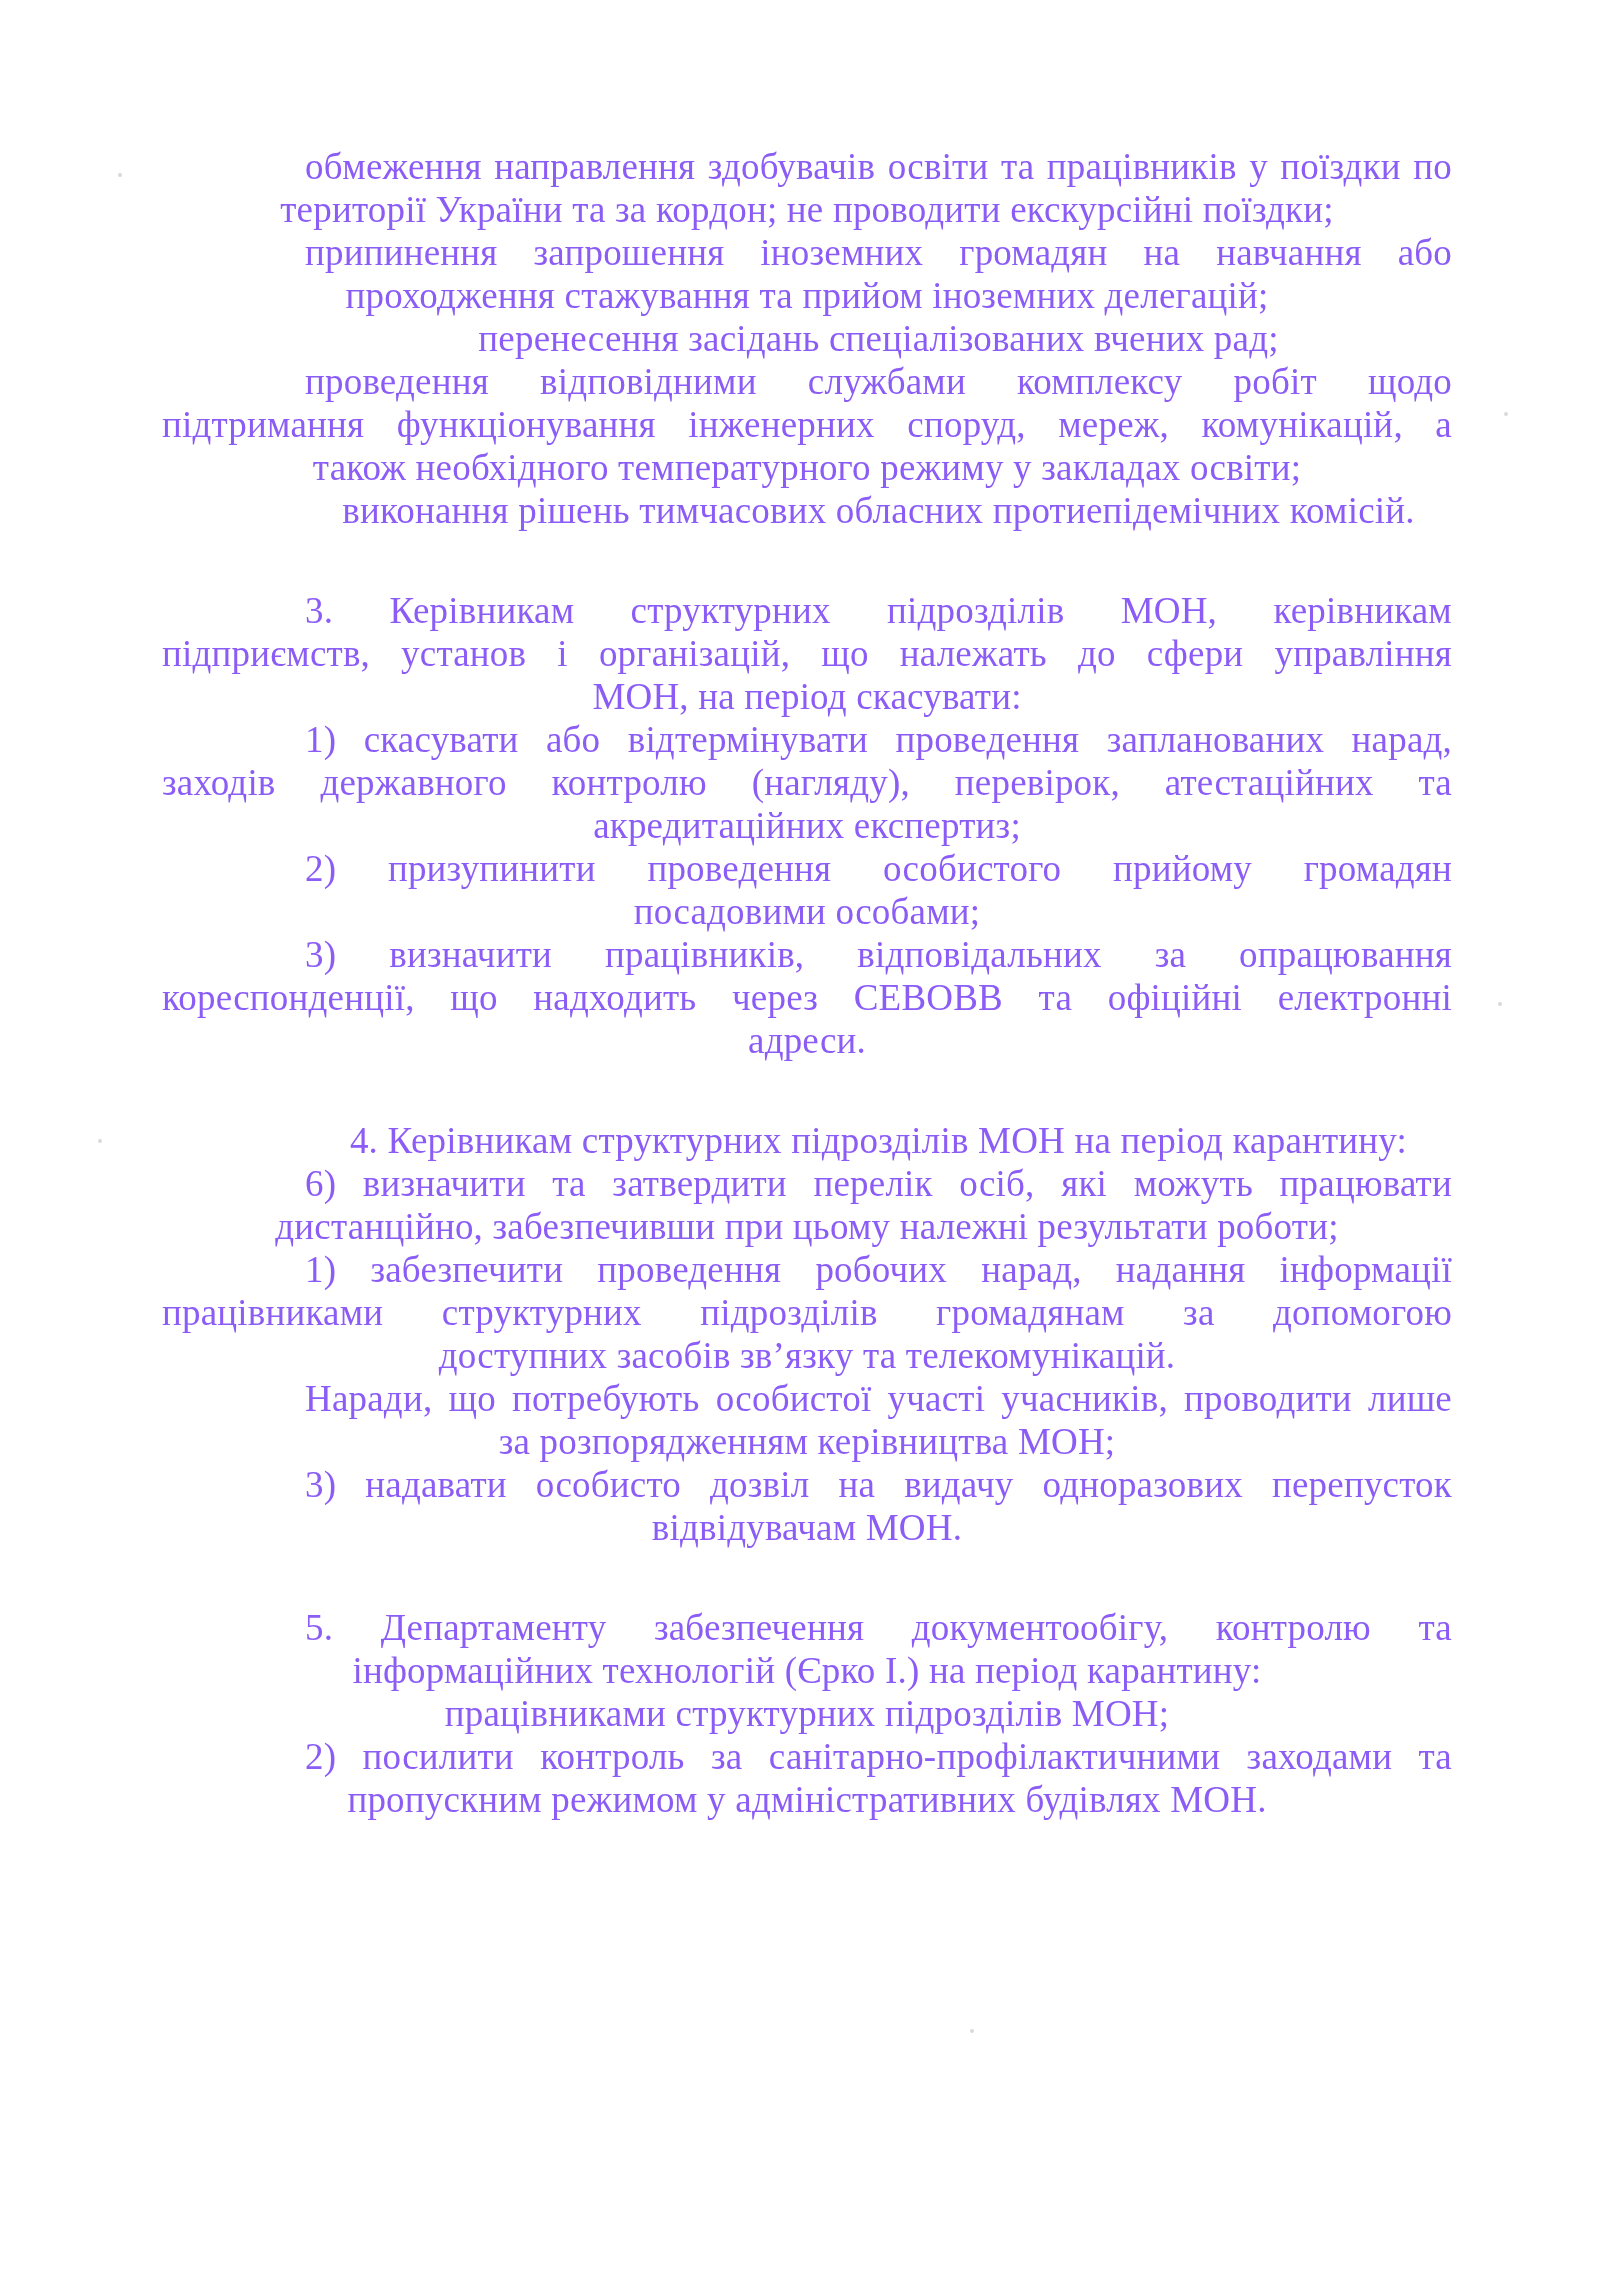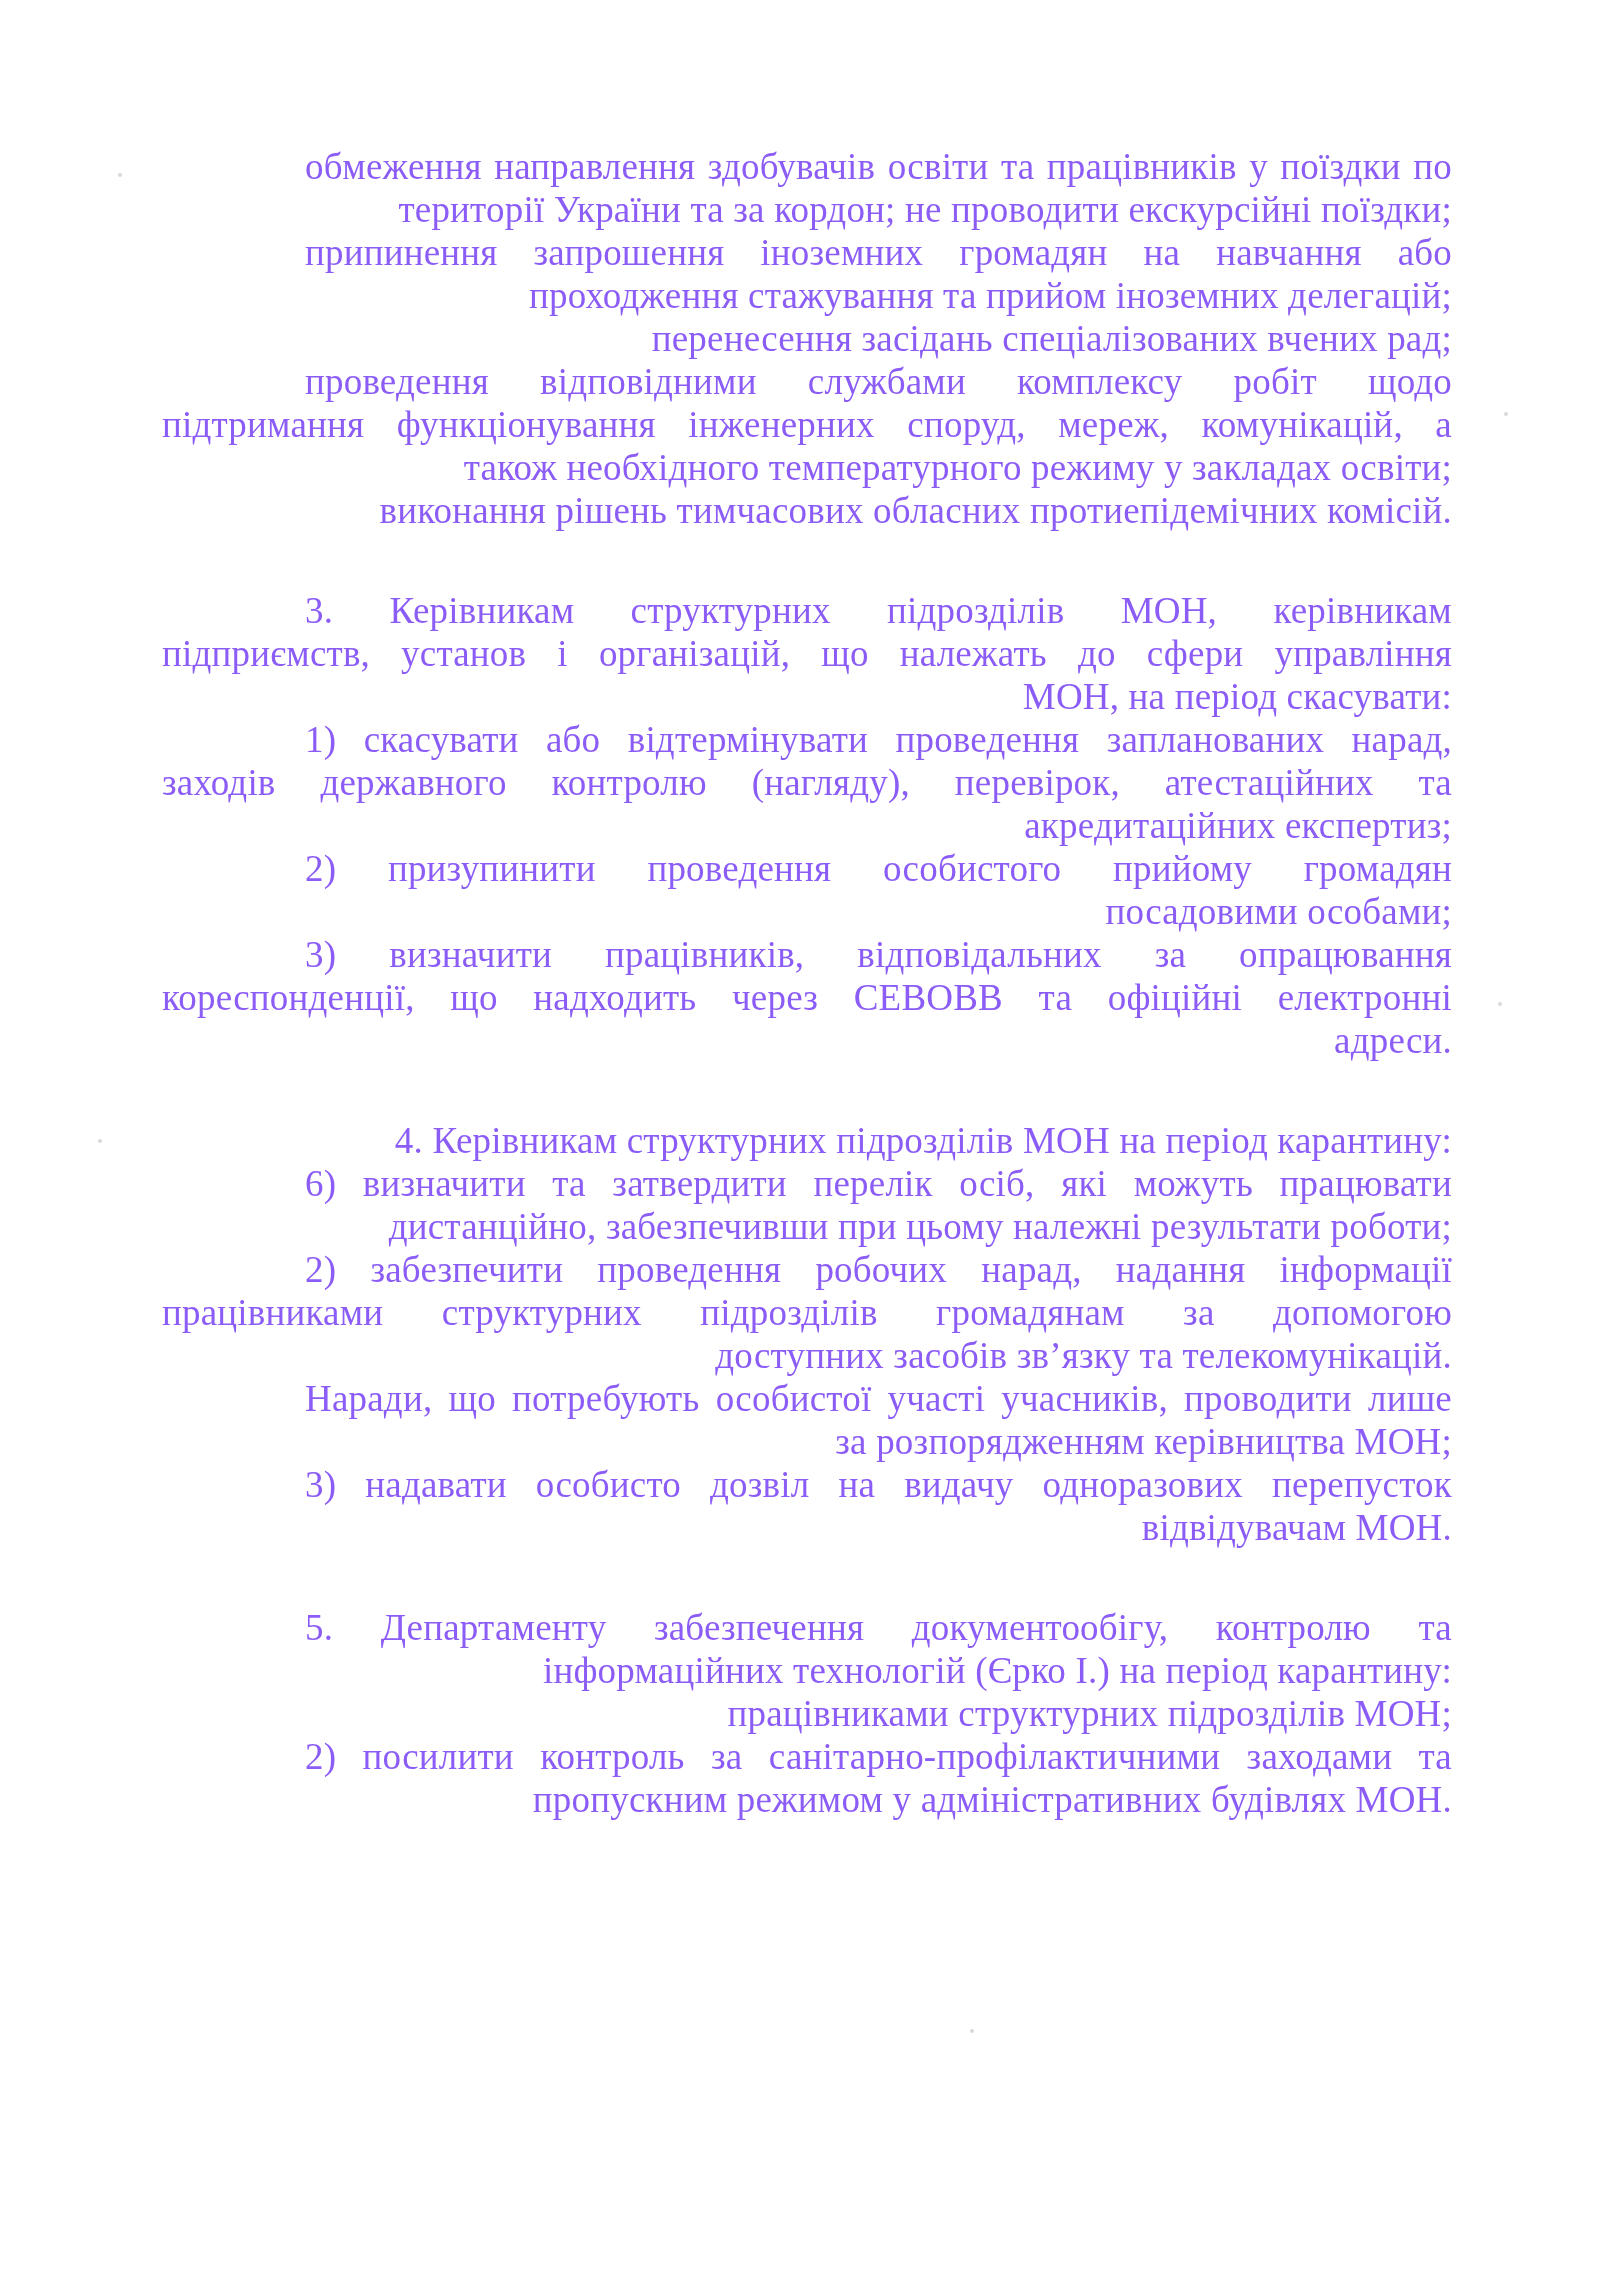--- a/index.html
+++ b/index.html
@@ -22,21 +22,21 @@
     left: 162px;
     top: 145px;
     width: 1290px;
     font-size: 37px;
     line-height: 43px;
     letter-spacing: 0.2px;
   }
   .para { margin: 0; }
   .para.gap { margin-top: 57px; }
   .line {
-    text-align: right;
+    text-align: center;
     white-space: normal;
   }
   .line.fill {
     text-align: justify;
     text-align-last: justify;
   }
   .line.ind { padding-left: 143px; }
   .speck {
     position: absolute;
     width: 3.9px;
@@ -90,21 +90,21 @@
         <div class="line">адреси.</div>
       </div>
       <div class="para gap">
         <div class="line ind">4. Керівникам структурних підрозділів МОН на період карантину:</div>
       </div>
       <div class="para">
         <div class="line fill ind">6) визначити та затвердити перелік осіб, які можуть працювати</div>
         <div class="line">дистанційно, забезпечивши при цьому належні результати роботи;</div>
       </div>
       <div class="para">
-        <div class="line fill ind">2) забезпечити проведення робочих нарад, надання інформації</div>
+        <div class="line fill ind">1) забезпечити проведення робочих нарад, надання інформації</div>
         <div class="line fill">працівниками структурних підрозділів громадянам за допомогою</div>
         <div class="line">доступних засобів зв’язку та телекомунікацій.</div>
       </div>
       <div class="para">
         <div class="line fill ind">Наради, що потребують особистої участі учасників, проводити лише</div>
         <div class="line">за розпорядженням керівництва МОН;</div>
       </div>
       <div class="para">
         <div class="line fill ind">3) надавати особисто дозвіл на видачу одноразових перепусток</div>
         <div class="line">відвідувачам МОН.</div>

